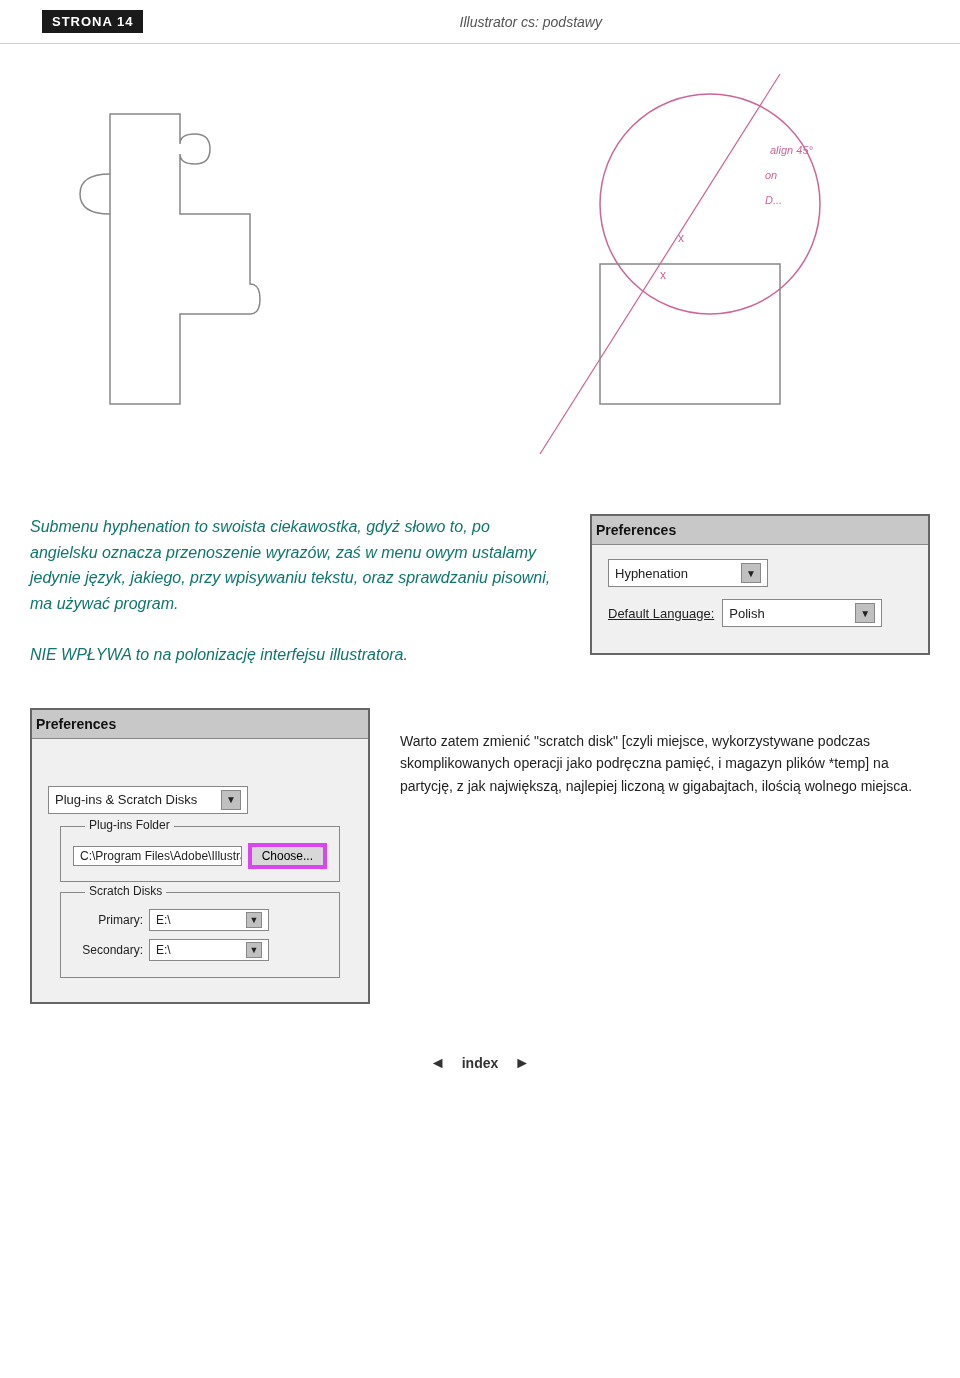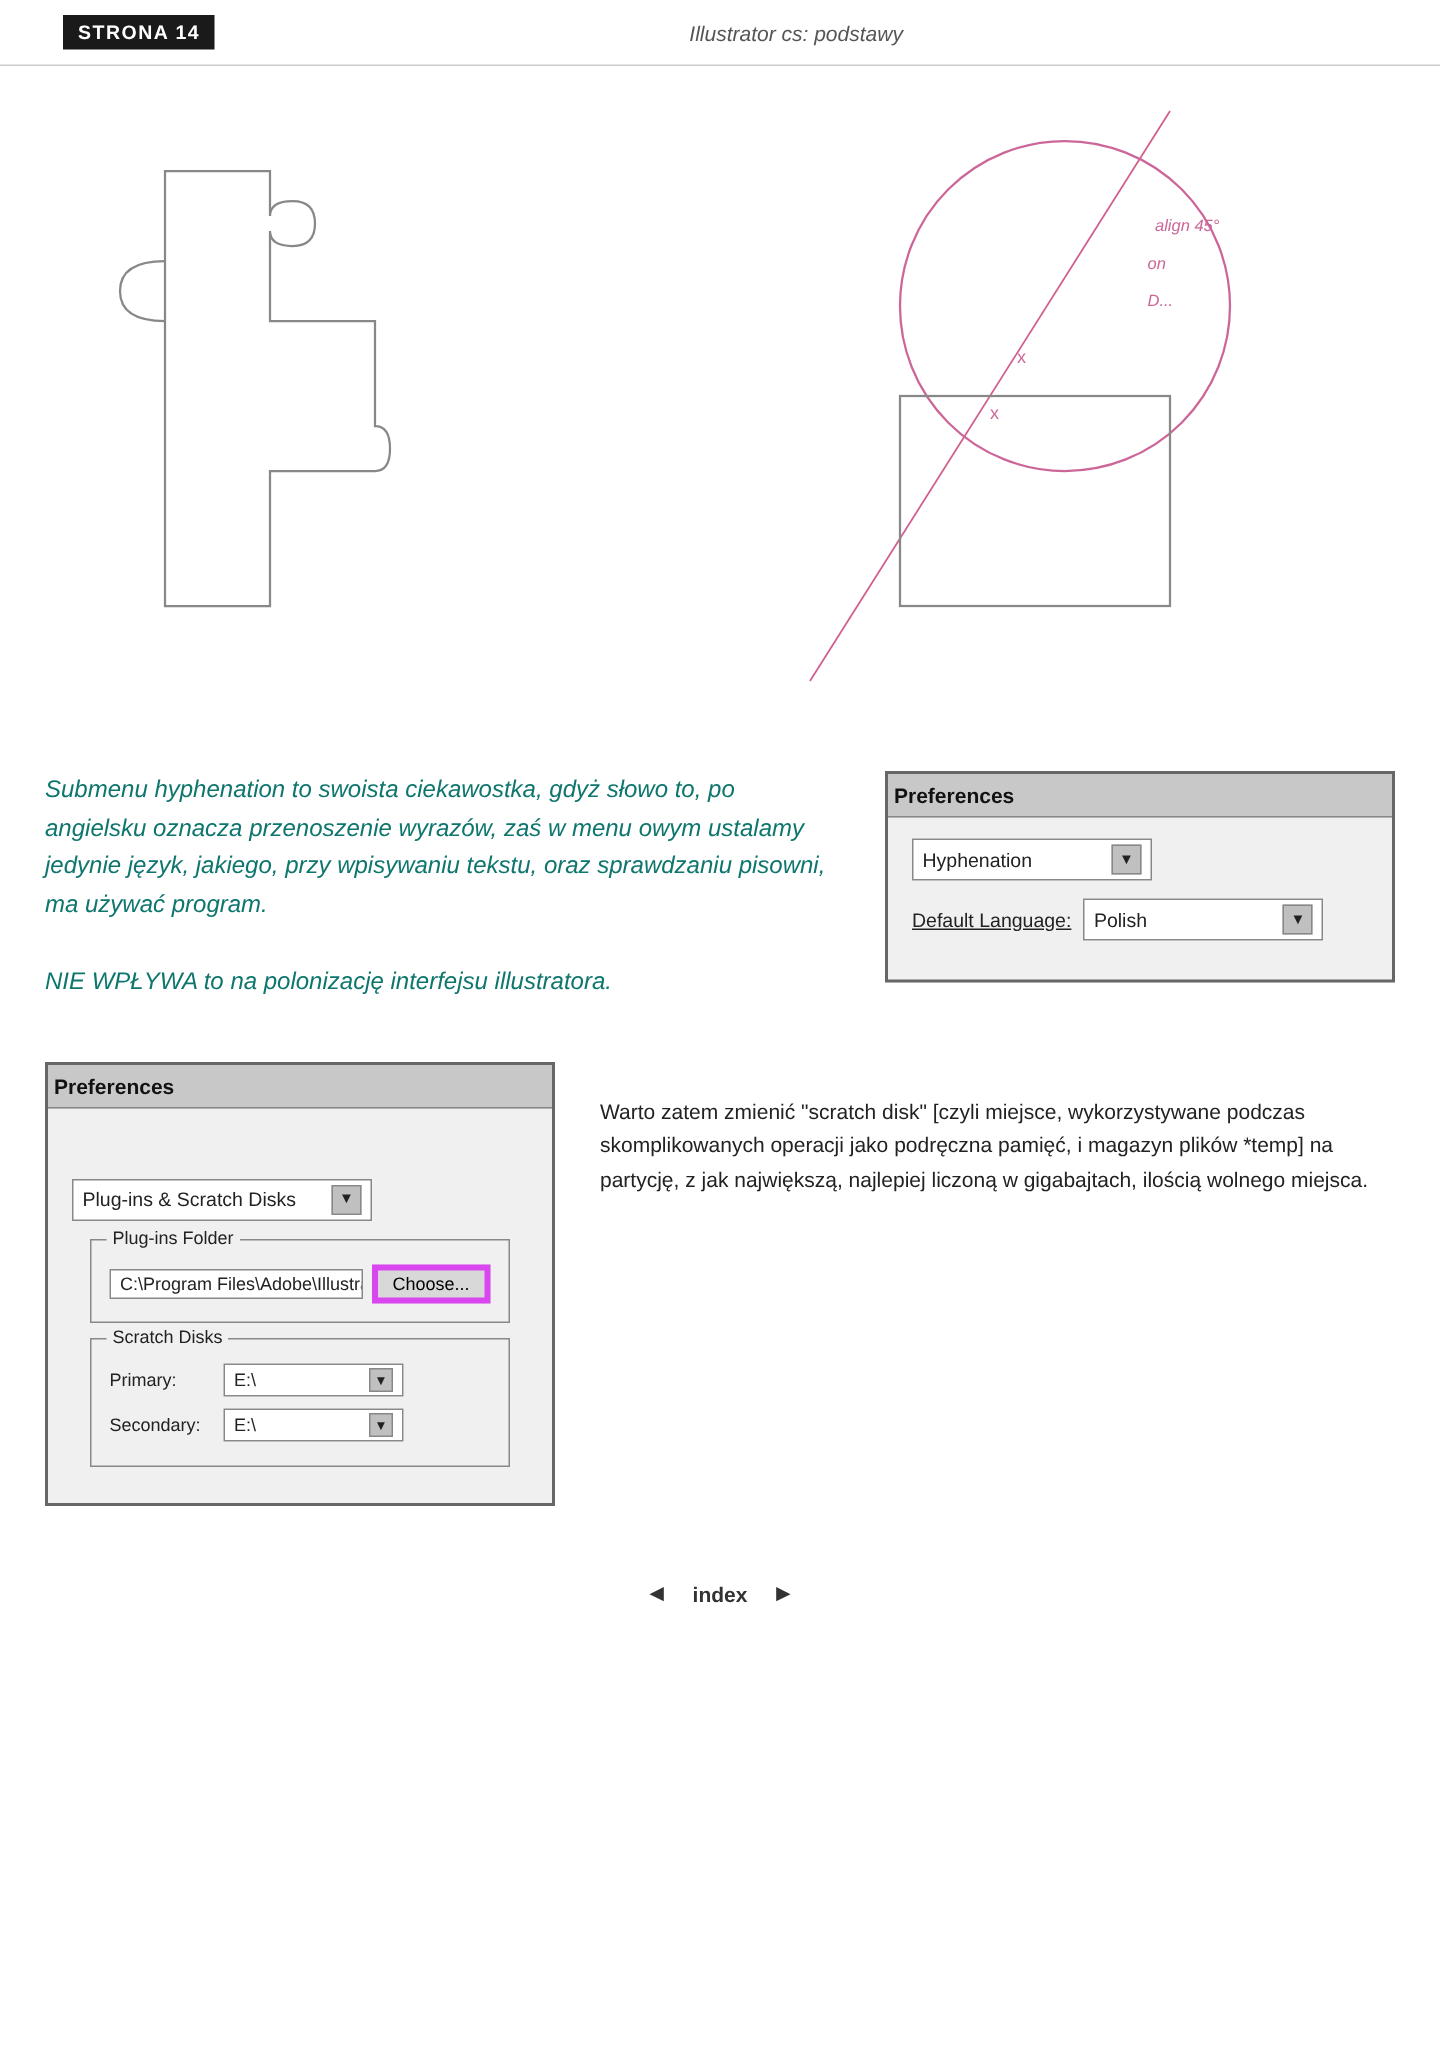--- a/index.html
+++ b/index.html
@@ -138,21 +138,21 @@
     }
     .prefs-group {
       border: 1px solid #888;
       margin: 10px 12px;
       padding: 8px 12px;
       position: relative;
     }
     .prefs-group-title {
       position: absolute;
       top: -9px;
-      left: 10px;
+      left: 24px;
       background: #f0f0f0;
       padding: 0 4px;
       font-size: 12px;
       color: #222;
     }
     .prefs-group-content {
       margin-top: 8px;
     }
     .prefs-file-row {
       display: flex;
@@ -178,20 +178,21 @@
     }
     .prefs-field-row {
       display: flex;
       align-items: center;
       gap: 6px;
       margin-bottom: 8px;
     }
     .prefs-field-label {
       font-size: 12px;
       min-width: 70px;
+      text-align: right;
     }
     .prefs-field-select {
       display: flex;
       align-items: center;
       border: 1px solid #888;
       background: #fff;
       padding: 2px 6px;
       font-size: 12px;
       min-width: 120px;
     }

